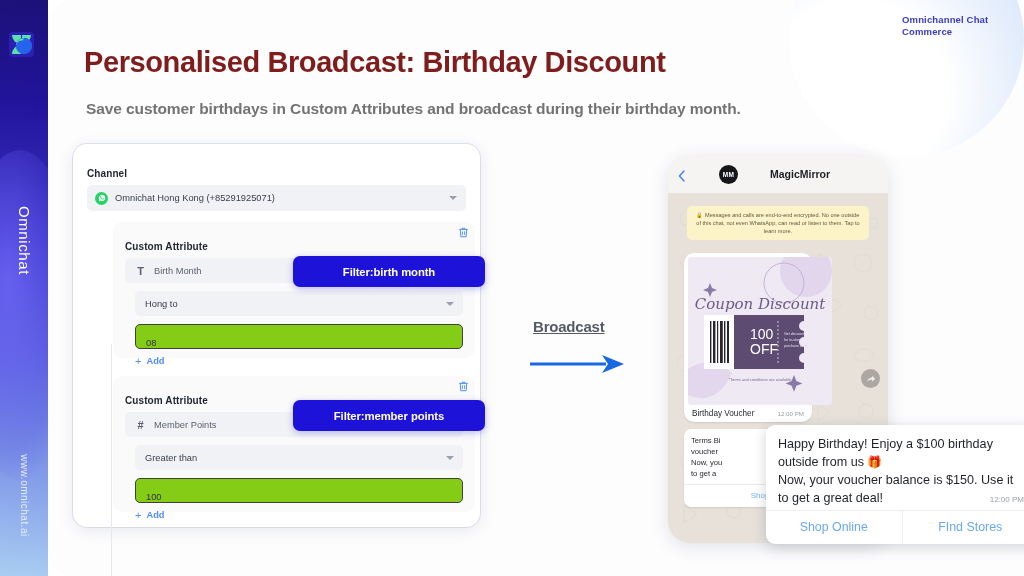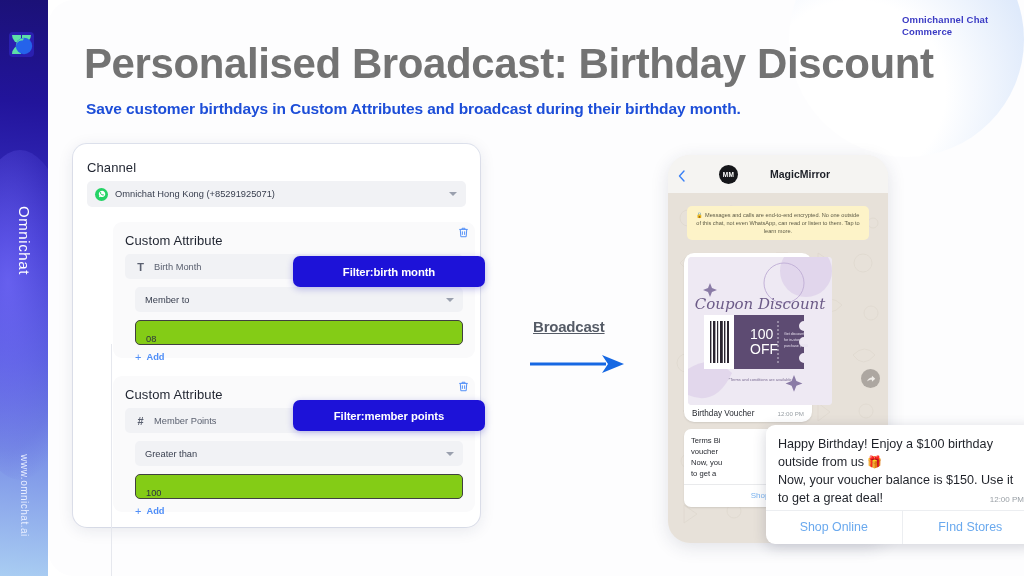--- a/index.html
+++ b/index.html
@@ -78,46 +78,46 @@
     color: #3b3bc4;
     font-size: 9.5px;
     line-height: 11.5px;
     font-weight: 600;
     text-align: left;
     letter-spacing: 0.15px;
   }
 
   
   .page-title {
-    position: absolute; left: 36px; top: 40px;
-    font-size: 42px;
+    position: absolute; left: 36px; top: 46px;
+    font-size: 29px;
     font-weight: 800;
-    color: #737373;
+    color: #7f1d1d;
     letter-spacing: -0.4px;
   }
   .page-subtitle {
     position: absolute; left: 38px; top: 100px;
     font-size: 15.5px;
     font-weight: 600;
-    color: #1d4ed8;
+    color: #737373;
     letter-spacing: -0.1px;
   }
 
   
   .config-card {
     position: absolute; left: 25px; top: 144px;
     width: 407px; height: 383px;
     background: #ffffff;
     border-radius: 14px;
     box-shadow: 0 3px 16px rgba(30,35,80,0.10), 0 0 0 1px rgba(225,228,240,0.9);
     padding: 16px 14px 0 14px;
   }
   .field-label {
-    font-size: 13px; font-weight: 400; color: #1f2430;
-    margin-bottom: 6px; letter-spacing: 0.1px;
+    font-size: 10px; font-weight: 700; color: #1f2430;
+    margin-bottom: 6px; letter-spacing: 0.1px; margin-top: 8px;
   }
   .select-row {
     height: 26px;
     background: #f1f2f5;
     border-radius: 5px;
     display: flex; align-items: center;
     padding: 0 10px 0 8px;
     position: relative;
   }
   .wa-icon {
@@ -403,21 +403,21 @@
 
     <div class="connector"></div>
 
     <div class="attr-block first">
       <div class="field-label">Custom Attribute</div>
       <div class="attr-name-row">
         <span class="attr-type-icon">T</span>
         <span class="attr-name-text">Birth Month</span>
       </div>
       <div class="op-row">
-        <span class="op-text">Member to</span>
+        <span class="op-text">Hong to</span>
         <span class="caret"></span>
       </div>
       <div class="value-input">
         <span class="value-text">08</span>
       </div>
       <div class="add-row">
         <span class="add-plus">+</span>
         <span class="add-text">Add</span>
       </div>
     </div>

